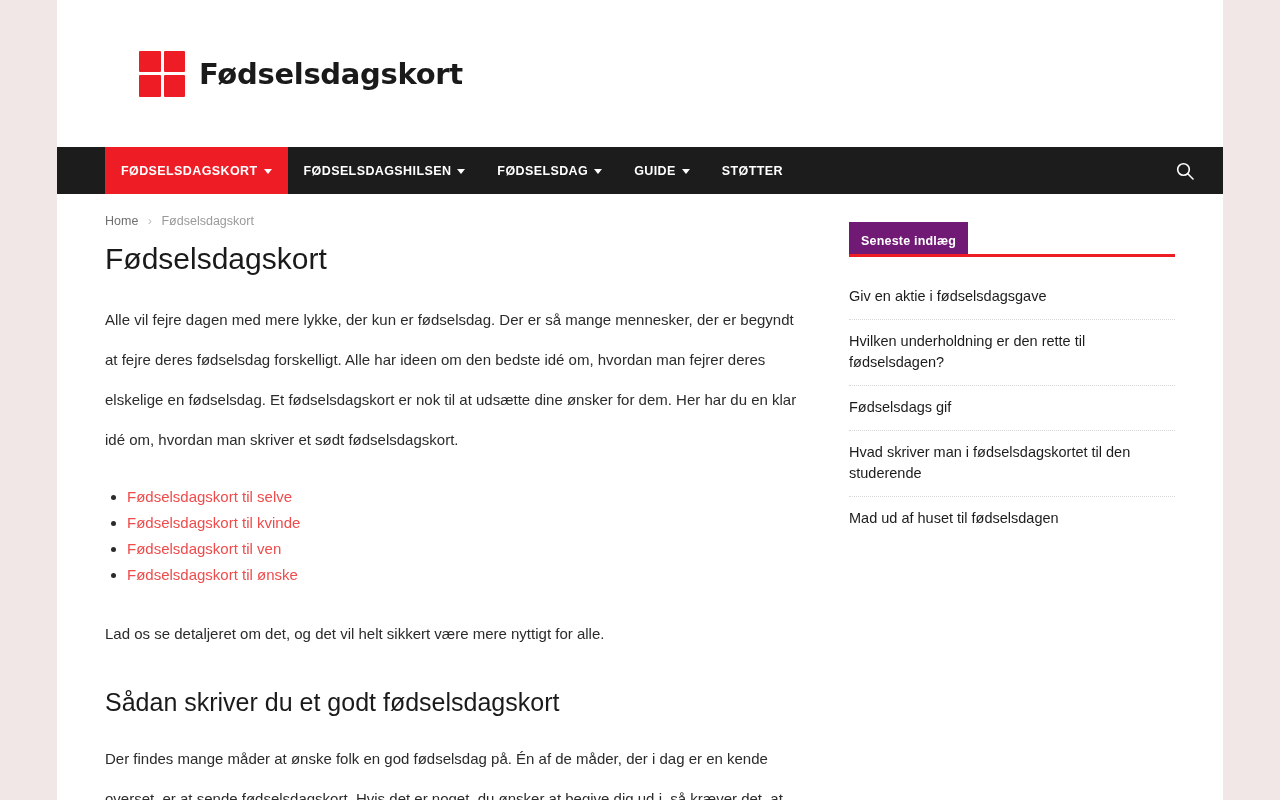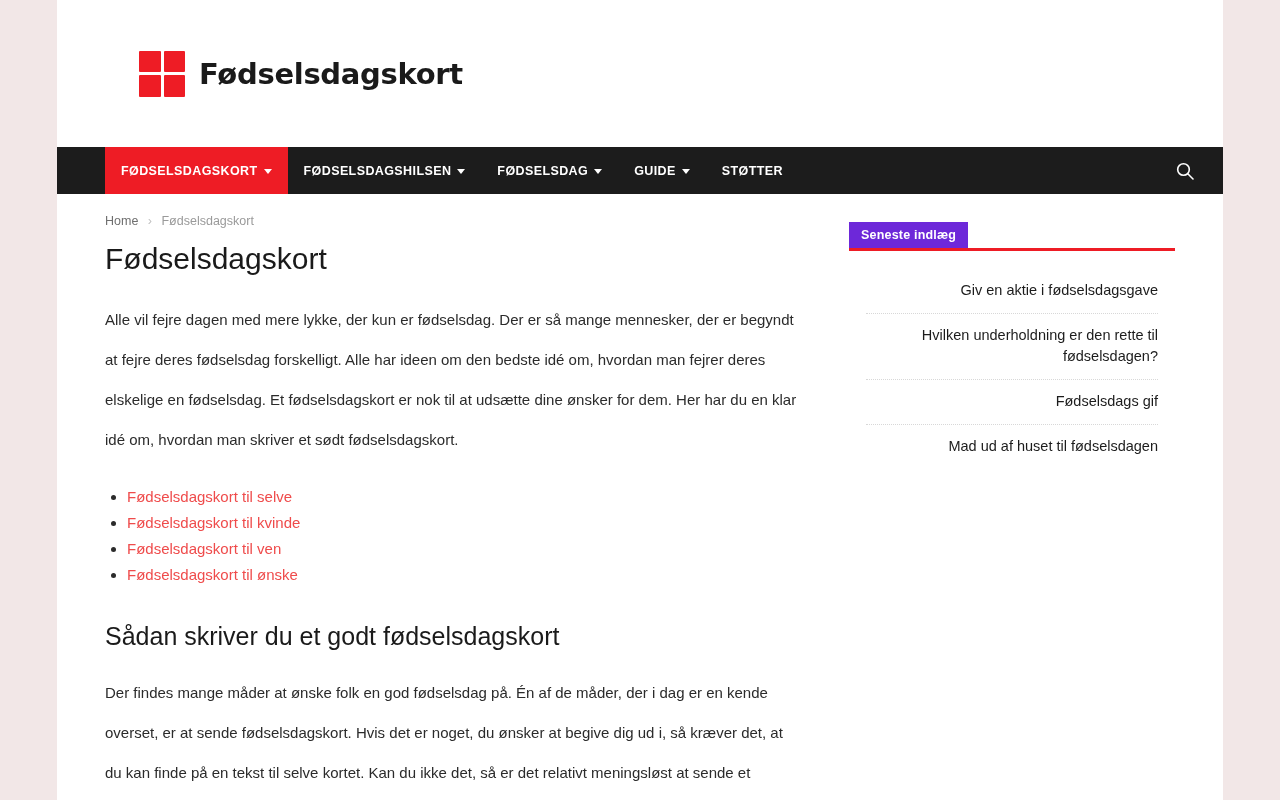--- a/index.html
+++ b/index.html
@@ -141,28 +141,28 @@
 
   
   .widget-head {
     position: relative;
     margin-bottom: 18px;
     border-bottom: 3px solid #ee1c25;
     padding-bottom: 0;
   }
   .widget-title {
     display: inline-block;
-    background: #6d28d9;
+    background: #701a75;
     color: #ffffff;
     font-size: 12.5px;
     font-weight: bold;
-    padding: 6px 12px 6px 12px;
+    padding: 12px 12px 6px 12px;
     letter-spacing: 0.2px;
   }
-  ul.post-list { list-style: none; margin: 17px; padding: 0; text-align: right; }
+  ul.post-list { list-style: none; margin: 0; padding: 0; }
   ul.post-list li {
     border-bottom: 1px dotted #d8d8d8;
     padding: 11px 0 12px 0;
   }
   ul.post-list li:last-child { border-bottom: none; }
   ul.post-list li a {
     color: #1c1c1c;
     font-size: 14.5px;
     line-height: 21px;
     text-decoration: none;
@@ -235,20 +235,21 @@
           <a href="#">Fødselsdagskort til kvinde</a>
         </li>
         <li>
           <a href="#">Fødselsdagskort til ven</a>
         </li>
         <li>
           <a href="#">Fødselsdagskort til ønske</a>
         </li>
       </ul>
 
+      <p class="body-text">Lad os se detaljeret om det, og det vil helt sikkert være mere nyttigt for alle.</p>
 
       <h2 class="section-title">Sådan skriver du et godt fødselsdagskort</h2>
 
       <p class="body-text">Der findes mange måder at ønske folk en god fødselsdag på. Én af de måder, der i dag er en kende overset, er at sende fødselsdagskort. Hvis det er noget, du ønsker at begive dig ud i, så kræver det, at du kan finde på en tekst til selve kortet. Kan du ikke det, så er det relativt meningsløst at sende et fødselsdagskort ud.</p>
     </main>
 
     <aside class="side-col">
       <div class="widget-head">
         <span class="widget-title">Seneste indlæg</span>
       </div>
@@ -256,19 +257,22 @@
         <li>
           <a href="#">Giv en aktie i fødselsdagsgave</a>
         </li>
         <li>
           <a href="#">Hvilken underholdning er den rette til fødselsdagen?</a>
         </li>
         <li>
           <a href="#">Fødselsdags gif</a>
         </li>
         <li>
+          <a href="#">Hvad skriver man i fødselsdagskortet til den studerende</a>
+        </li>
+        <li>
           <a href="#">Mad ud af huset til fødselsdagen</a>
         </li>
       </ul>
     </aside>
 
   </div>
 </div>
 
 </body></html>

